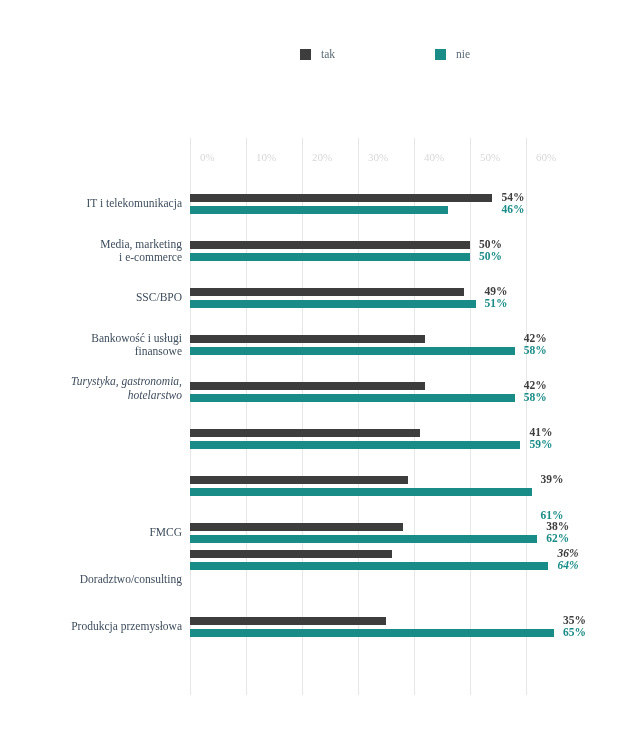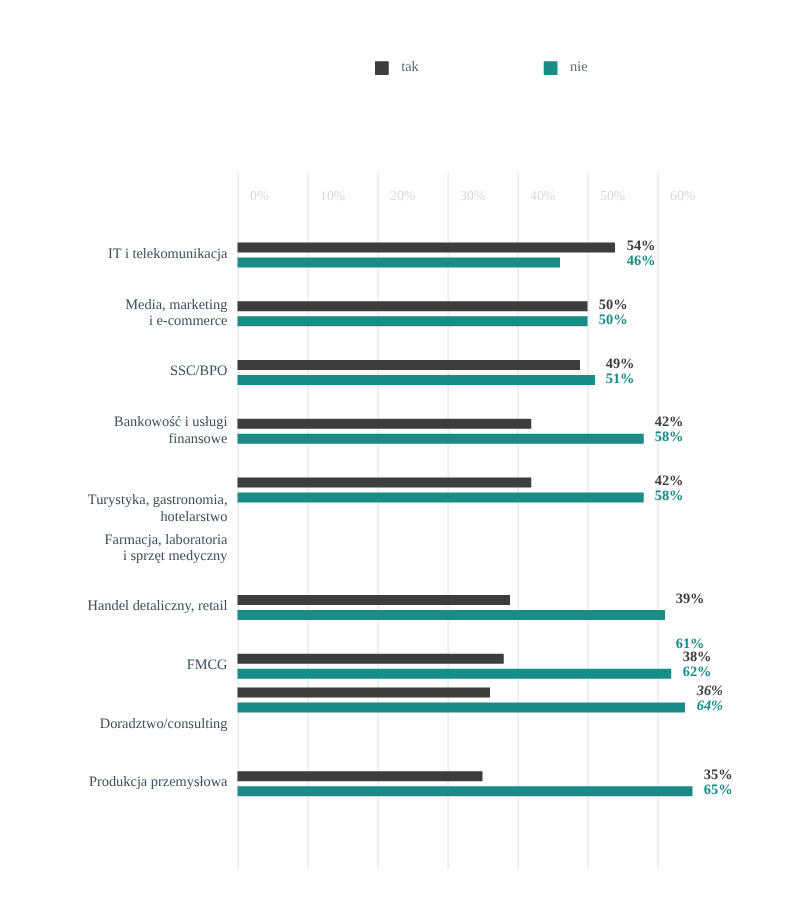--- a/index.html
+++ b/index.html
@@ -200,20 +200,26 @@
         <div class="bar series-1" style="width: 324.8px;"></div>
         <div class="value-label series-0" style="left: 333.8px;">42%</div>
         <div class="value-label series-1" style="left: 333.8px;">58%</div>
       </div>
       <div class="bar-group" style="top: 244px;">
         <div class="bar series-0" style="width: 235.2px;"></div>
         <div class="bar series-1" style="width: 324.8px;"></div>
         <div class="value-label series-0" style="left: 333.8px;">42%</div>
         <div class="value-label series-1" style="left: 333.8px;">58%</div>
       </div>
+      <div class="bar-group" style="top: 291px;">
+        <div class="bar series-0" style="width: 229.6px;"></div>
+        <div class="bar series-1" style="width: 330.4px;"></div>
+        <div class="value-label series-0" style="left: 339.4px;">41%</div>
+        <div class="value-label series-1" style="left: 339.4px;">59%</div>
+      </div>
       <div class="bar-group" style="top: 338px;">
         <div class="bar series-0" style="width: 218.4px;"></div>
         <div class="bar series-1" style="width: 341.6px;"></div>
         <div class="value-label series-0" style="left: 350.6px;">39%</div>
         <div class="value-label series-1" style="left: 350.6px; margin-top: 24px;">61%</div>
       </div>
       <div class="bar-group" style="top: 385px;">
         <div class="bar series-0" style="width: 212.8px;"></div>
         <div class="bar series-1" style="width: 347.2px;"></div>
         <div class="value-label series-0" style="left: 356.2px;">38%</div>
@@ -234,21 +240,18 @@
     </div>
 </div>
 
 <div id="category-labels">
     <div class="category-label" style="top: 59.25px;">IT i telekomunikacja</div>
     <div class="category-label" style="top: 99.5px;">Media, marketing
 i e-commerce</div>
     <div class="category-label" style="top: 153.25px;">SSC/BPO</div>
     <div class="category-label" style="top: 193.5px;">Bankowość i usługi
 finansowe</div>
-    <div class="category-label" style="top: 256px;">Turystyka, gastronomia,
+    <div class="category-label" style="top: 237px; font-style: italic;">Turystyka, gastronomia,
 hotelarstwo</div>
-    <div class="category-label" style="top: 287.5px;">Farmacja, laboratoria
-i sprzęt medyczny</div>
-    <div class="category-label" style="top: 341.25px;">Handel detaliczny, retail</div>
     <div class="category-label" style="top: 388.25px;">FMCG</div>
     <div class="category-label" style="top: 435.25px;">Doradztwo/consulting</div>
     <div class="category-label" style="top: 482.25px;">Produkcja przemysłowa</div>
   </div>
 
 </body></html>

